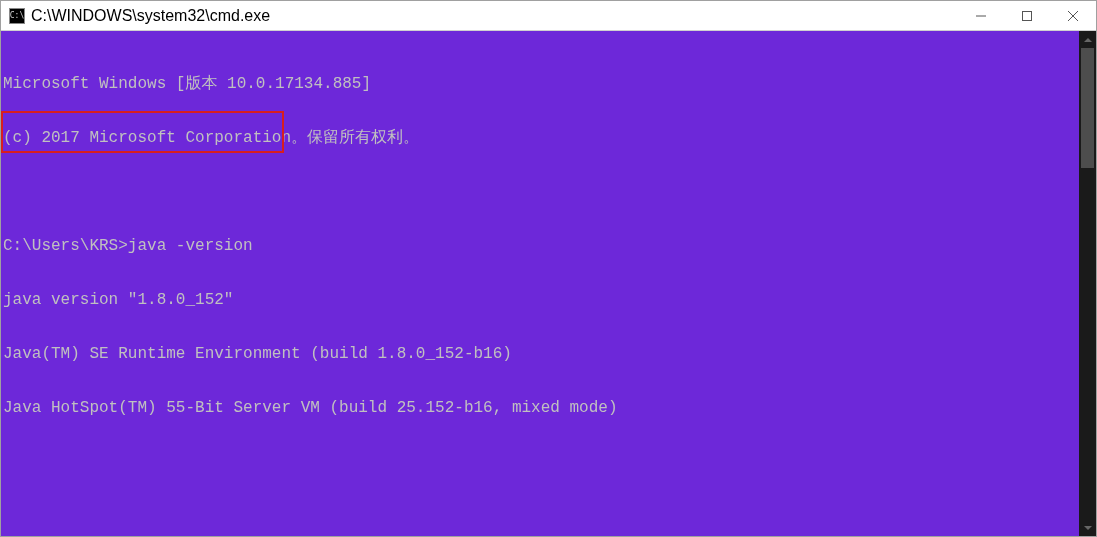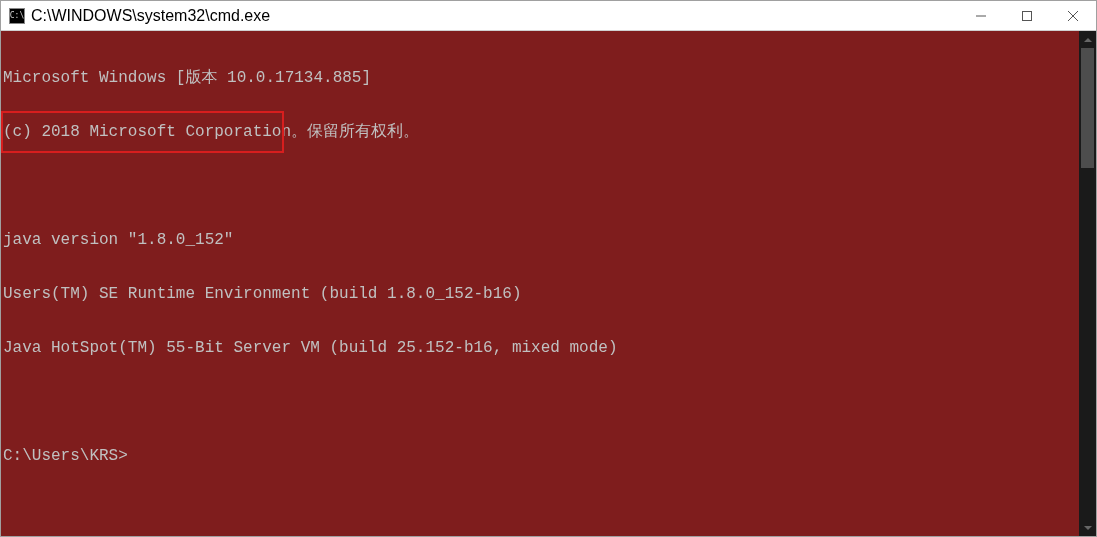--- a/index.html
+++ b/index.html
@@ -65,26 +65,26 @@
     }
     .titlebar-btn svg { display: block; }
     .terminal-wrap {
       flex: 1;
       display: flex;
       background: #000;
       min-height: 0;
     }
     .terminal {
       flex: 1;
-      background: #7f1d1d;
+      background: #6d28d9;
       color: #c0c0c0;
       font-family: "NSimSun", "SimSun", Consolas, "Courier New", monospace;
       font-size: 16px;
       line-height: 18px;
-      padding: 2px 0 0 2px;
+      padding: 8px 0 0 2px;
       white-space: pre;
       overflow: hidden;
       position: relative;
     }
     .scrollbar {
       width: 17px;
       background: #1a1a1a;
       display: flex;
       flex-direction: column;
     }
@@ -147,27 +147,27 @@
             <line x1="0" y1="0" x2="10" y2="10" stroke="#555" stroke-width="1"></line>
             <line x1="10" y1="0" x2="0" y2="10" stroke="#555" stroke-width="1"></line>
           </svg>
       </button>
     </div>
   </div>
 
   <div class="terminal-wrap">
     <div class="terminal">
       <div class="term-line">Microsoft Windows [版本 10.0.17134.885]</div>
-      <div class="term-line">(c) 2018 Microsoft Corporation。保留所有权利。</div>
+      <div class="term-line">(c) 2017 Microsoft Corporation。保留所有权利。</div>
       <div class="term-line blank"></div>
+      <div class="term-line">C:\Users\KRS&gt;java -version</div>
       <div class="term-line">java version "1.8.0_152"</div>
-      <div class="term-line">Users(TM) SE Runtime Environment (build 1.8.0_152-b16)</div>
+      <div class="term-line">Java(TM) SE Runtime Environment (build 1.8.0_152-b16)</div>
       <div class="term-line">Java HotSpot(TM) 55-Bit Server VM (build 25.152-b16, mixed mode)</div>
       <div class="term-line blank"></div>
-      <div class="term-line">C:\Users\KRS&gt;</div>
       <div class="highlight-box"></div>
     </div>
 
     <div class="scrollbar">
       <div class="scroll-arrow">
         <svg width="8" height="4" viewBox="0 0 8 4">
             <polygon points="4,0 8,4 0,4" fill="#666"></polygon>
           </svg>
       </div>
       <div class="scroll-track">

